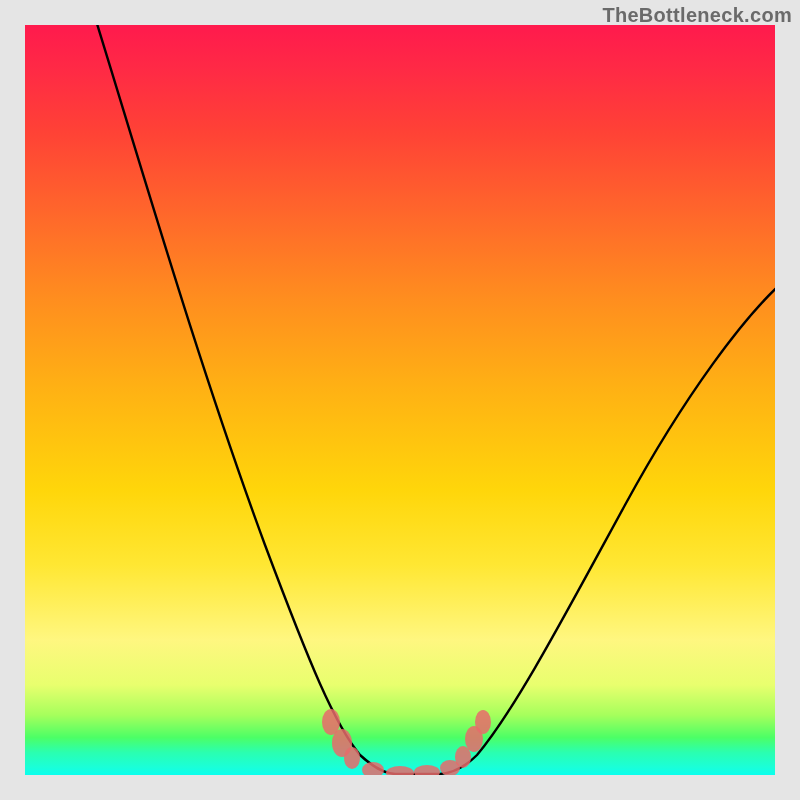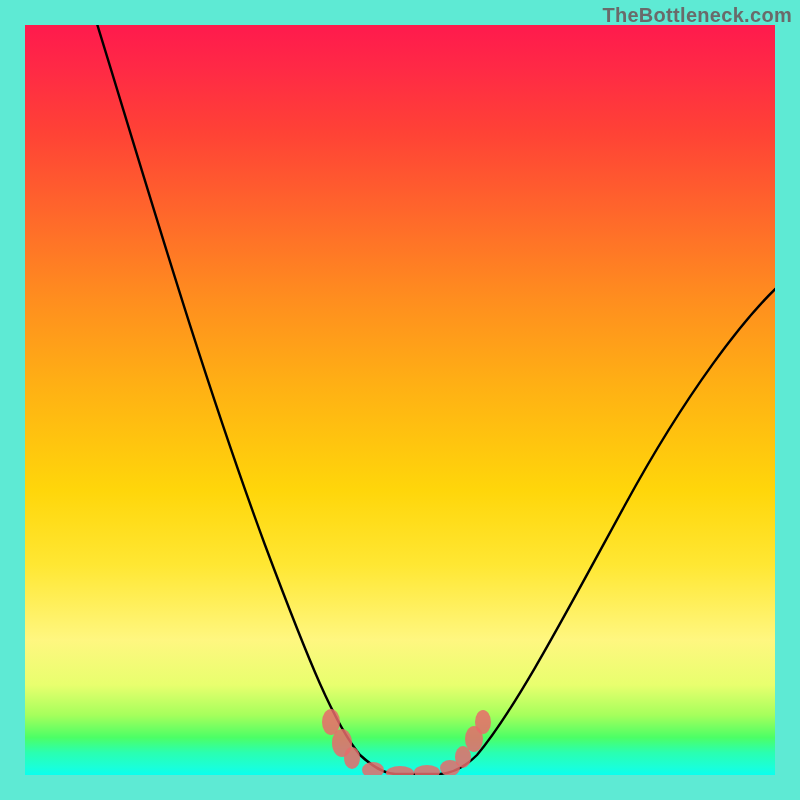--- a/index.html
+++ b/index.html
@@ -7,21 +7,21 @@
     padding: 0;
     width: 800px;
     height: 800px;
     overflow: hidden;
     background: #000;
     font-family: Arial, Helvetica, sans-serif;
   }
   .frame {
     position: absolute;
     inset: 0;
-    background: #5eead4;
+    background: #e5e5e5;
   }
   .plot-area {
     position: absolute;
     left: 25px;
     top: 25px;
     width: 750px;
     height: 750px;
     overflow: hidden;
   }
   .gradient-bg {

